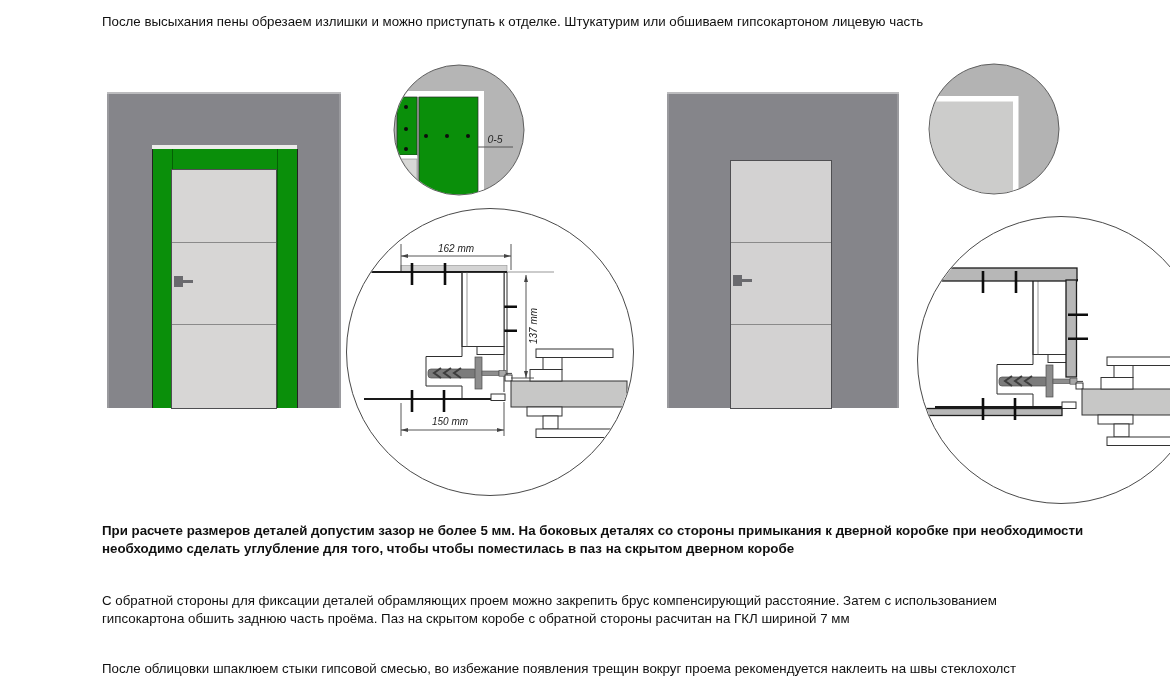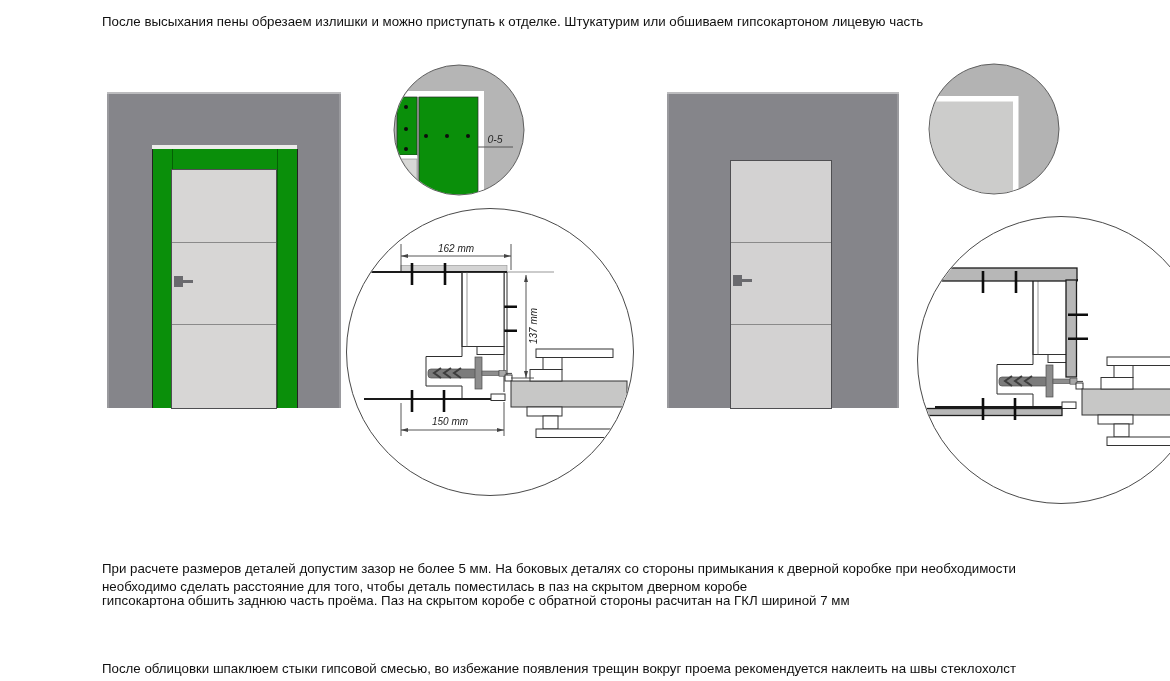--- a/index.html
+++ b/index.html
@@ -204,24 +204,25 @@
         <rect x="192" y="143" width="77" height="8.5" class="box"></rect>
         <rect x="199" y="151.5" width="19" height="12" class="box"></rect>
         <rect x="186" y="163.5" width="32" height="11.5" class="box"></rect>
         <rect x="183" y="201" width="35" height="9" class="box"></rect>
         <rect x="199" y="210" width="15" height="13" class="box"></rect>
         <rect x="192" y="223" width="77" height="8.5" class="box"></rect>
       </g>
     </g>
   </svg>
 
-  <div class="txt" style="top:560px;">
+  <div class="txt" style="top:522px;font-weight:bold;">
     <div>При расчете размеров деталей допустим зазор не более 5 мм. На боковых деталях со стороны примыкания к дверной коробке при необходимости</div>
-    <div>необходимо сделать расстояние для того, чтобы деталь поместилась в паз на скрытом дверном коробе</div>
+    <div>необходимо сделать углубление для того, чтобы чтобы поместилась в паз на скрытом дверном коробе</div>
   </div>
   <div class="txt" style="top:592px;">
+    <div>С обратной стороны для фиксации деталей обрамляющих проем можно закрепить брус компенсирующий расстояние. Затем с использованием</div>
     <div>гипсокартона обшить заднюю часть проёма. Паз на скрытом коробе с обратной стороны расчитан на ГКЛ шириной 7 мм</div>
   </div>
   <div class="txt" style="top:660px;">
     <div>После облицовки шпаклюем стыки гипсовой смесью, во избежание появления трещин вокруг проема рекомендуется наклеить на швы стеклохолст</div>
   </div>
 
 </div>
 
 </body></html>

